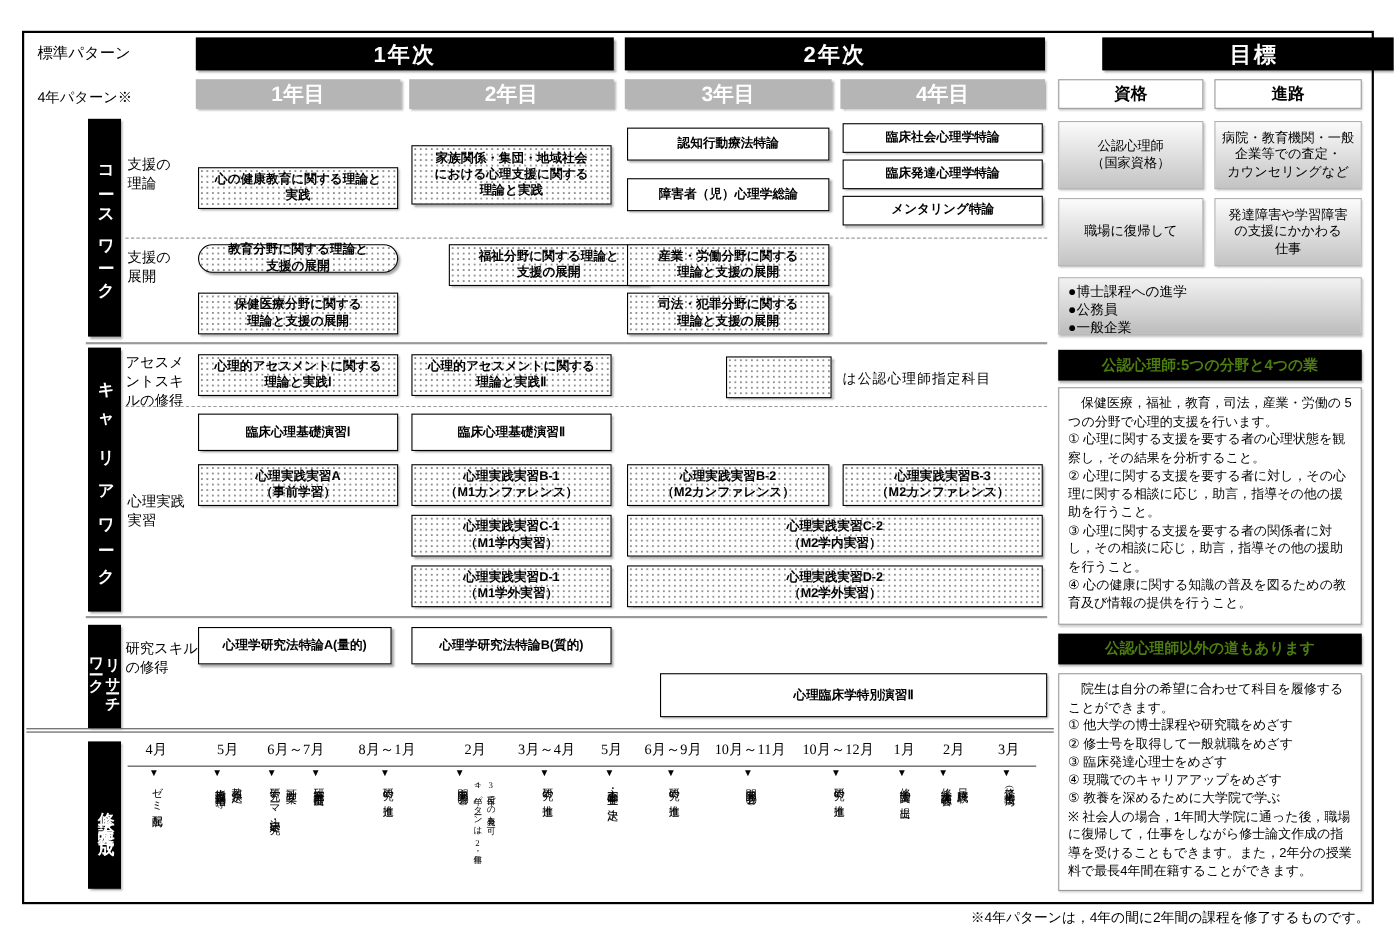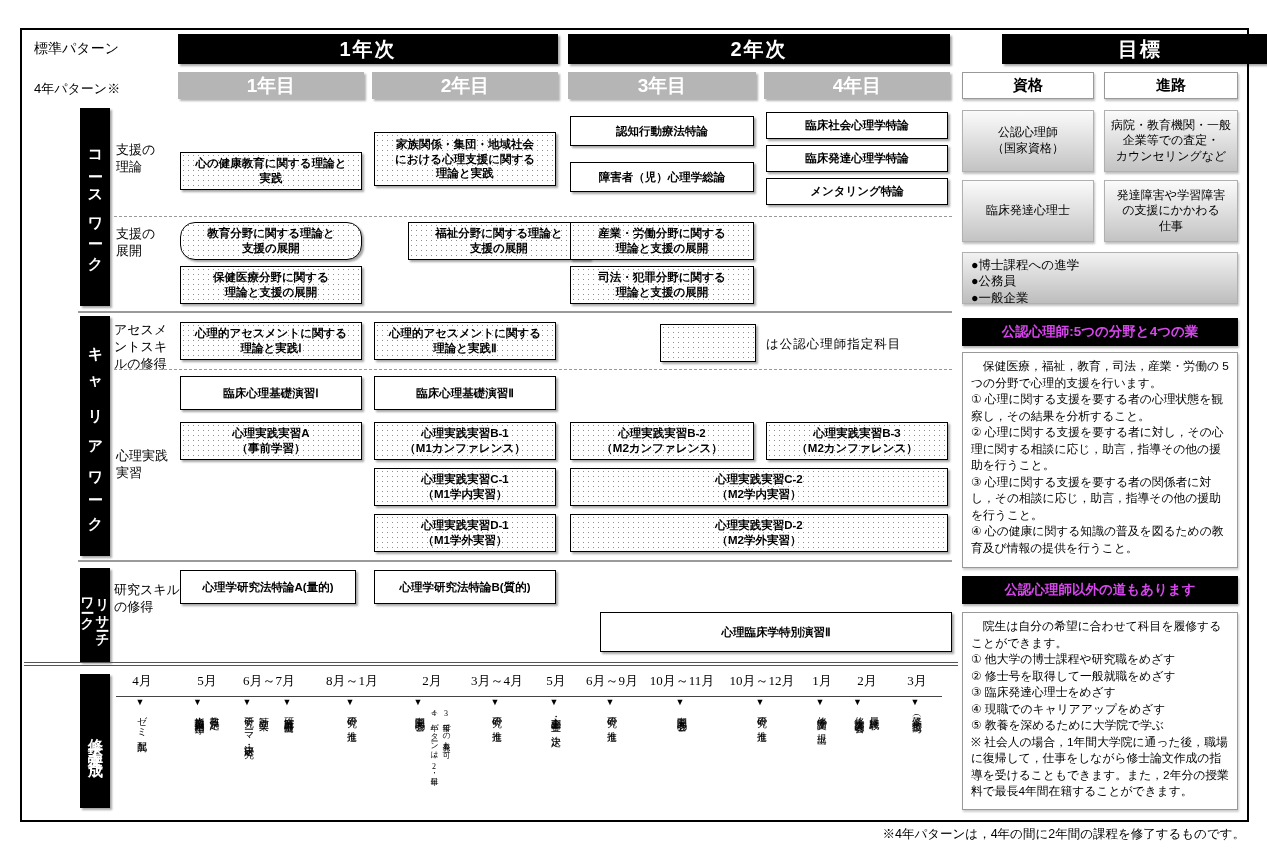--- a/index.html
+++ b/index.html
@@ -12,21 +12,21 @@
   .sidebar{writing-mode:vertical-rl;text-orientation:mixed;font-weight:bold;white-space:pre-line;}
   .box{position:absolute;box-sizing:border-box;border:1px solid #000;background:#fff;display:flex;align-items:center;justify-content:center;text-align:center;font-weight:bold;font-size:11.5px;line-height:1.28;white-space:pre-line;box-shadow:2px 2px 2px rgba(0,0,0,0.35);padding:1px 2px;}
   .dotted{background-color:#fff;background-image:radial-gradient(#8f8f8f 0.8px,transparent 0.9px);background-size:5px 5px;}
   .rowlabel{position:absolute;font-size:13px;line-height:1.3;}
   .dashedline{position:absolute;border-top:1px dashed #999;height:0;}
   .sepline{position:absolute;border-top:2px solid #9a9a9a;height:0;}
   .thicksep{position:absolute;border-top:4px double #555;height:0;}
   .goalhead{position:absolute;box-sizing:border-box;background:#fff;border:1px solid #999;display:flex;align-items:center;justify-content:center;font-weight:bold;font-size:15px;box-shadow:1px 2px 2px rgba(0,0,0,0.25);}
   .goalcell{position:absolute;box-sizing:border-box;background:linear-gradient(#fbfbfb,#c3c3c3);border:1px solid #b0b0b0;display:flex;align-items:center;justify-content:center;text-align:center;font-size:12px;line-height:1.3;white-space:pre-line;box-shadow:1px 2px 2px rgba(0,0,0,0.25);}
   .goalbullets{position:absolute;box-sizing:border-box;background:linear-gradient(#f2f2f2,#bdbdbd);border:1px solid #b0b0b0;font-size:12.5px;line-height:1.3;white-space:pre-line;padding:4px 8px;box-shadow:1px 2px 2px rgba(0,0,0,0.25);}
-  .infohead{position:absolute;box-sizing:border-box;background:#000;color:#d946ef;font-weight:bold;font-size:13.5px;display:flex;align-items:center;justify-content:center;box-shadow:1px 2px 2px rgba(0,0,0,0.3);}
+  .infohead{position:absolute;box-sizing:border-box;background:#000;color:#4d7c0f;font-weight:bold;font-size:13.5px;display:flex;align-items:center;justify-content:center;box-shadow:1px 2px 2px rgba(0,0,0,0.3);}
   .infopanel{position:absolute;box-sizing:border-box;background:#fff;border:1px solid #999;font-size:11.8px;line-height:1.4;white-space:pre-line;padding:5px 8px;box-shadow:1px 2px 2px rgba(0,0,0,0.2);}
   .toplabel{position:absolute;font-size:14px;}
   .legendtext{position:absolute;font-size:12.5px;letter-spacing:1px;}
   .month{position:absolute;top:642px;width:90px;display:flex;flex-direction:column;align-items:center;}
   .mlabel{font-family:"Liberation Serif",serif;font-size:13px;height:18px;}
   .mstones{display:flex;flex-direction:row;gap:12px;margin-top:8px;}
   .milestone{display:flex;flex-direction:column;align-items:flex-start;}
   .mark{font-size:9px;line-height:9px;margin-bottom:2px;}
   .mlines{display:flex;flex-direction:row;align-items:flex-start;gap:2px;font-family:"Liberation Serif",serif;}
   .vtext{writing-mode:vertical-rl;text-orientation:upright;font-size:10px;letter-spacing:1px;line-height:13px;}
@@ -82,21 +82,21 @@
 における心理支援に関する
 理論と実践</div>
   <div class="box" style="left:548px;top:86px;width:184px;height:30px;">認知行動療法特論</div>
   <div class="box" style="left:548px;top:132px;width:184px;height:30px;">障害者（児）心理学総論</div>
   <div class="box" style="left:744px;top:82px;width:182px;height:27px;">臨床社会心理学特論</div>
   <div class="box" style="left:744px;top:115px;width:182px;height:27px;">臨床発達心理学特論</div>
   <div class="box" style="left:744px;top:148px;width:182px;height:27px;">メンタリング特論</div>
 
   <div class="dashedline" style="left:92px;top:186px;width:838px;"></div>
 
-  <div class="box dotted" style="left:158px;top:192px;width:182px;height:38px;border-radius:15px;">教育分野に関する理論と
+  <div class="box dotted" style="left:158px;top:192px;width:182px;height:26px;border-radius:15px;">教育分野に関する理論と
 支援の展開</div>
   <div class="box dotted" style="left:158px;top:236px;width:182px;height:38px;">保健医療分野に関する
 理論と支援の展開</div>
   <div class="box dotted" style="left:352px;top:192px;width:182px;height:38px;margin-left:34px;">福祉分野に関する理論と
 支援の展開</div>
   <div class="box dotted" style="left:548px;top:192px;width:184px;height:38px;">産業・労働分野に関する
 理論と支援の展開</div>
   <div class="box dotted" style="left:548px;top:236px;width:184px;height:38px;">司法・犯罪分野に関する
 理論と支援の展開</div>
 
@@ -293,21 +293,21 @@
           </div>
         </div>
       </div>
   </div>
 
   <div class="goalcell" style="left:940px;top:80px;width:132px;height:62px;">公認心理師
 （国家資格）</div>
   <div class="goalcell" style="left:1082px;top:80px;width:134px;height:62px;">病院・教育機関・一般
 企業等での査定・
 カウンセリングなど</div>
-  <div class="goalcell" style="left:940px;top:150px;width:132px;height:62px;">臨床発達心理士</div>
+  <div class="goalcell" style="left:940px;top:150px;width:132px;height:62px;">職場に復帰して</div>
   <div class="goalcell" style="left:1082px;top:150px;width:134px;height:62px;">発達障害や学習障害
 の支援にかかわる
 仕事</div>
   <div class="goalbullets" style="left:940px;top:222px;width:276px;height:52px;">●博士課程への進学
 ●公務員
 ●一般企業</div>
 
   <div class="infohead" style="left:940px;top:288px;width:276px;height:28px;">公認心理師:5つの分野と4つの業</div>
   <div class="infopanel" style="left:940px;top:322px;width:276px;height:216px;">　保健医療，福祉，教育，司法，産業・労働の 5つの分野で心理的支援を行います。
 ① 心理に関する支援を要する者の心理状態を観察し，その結果を分析すること。

